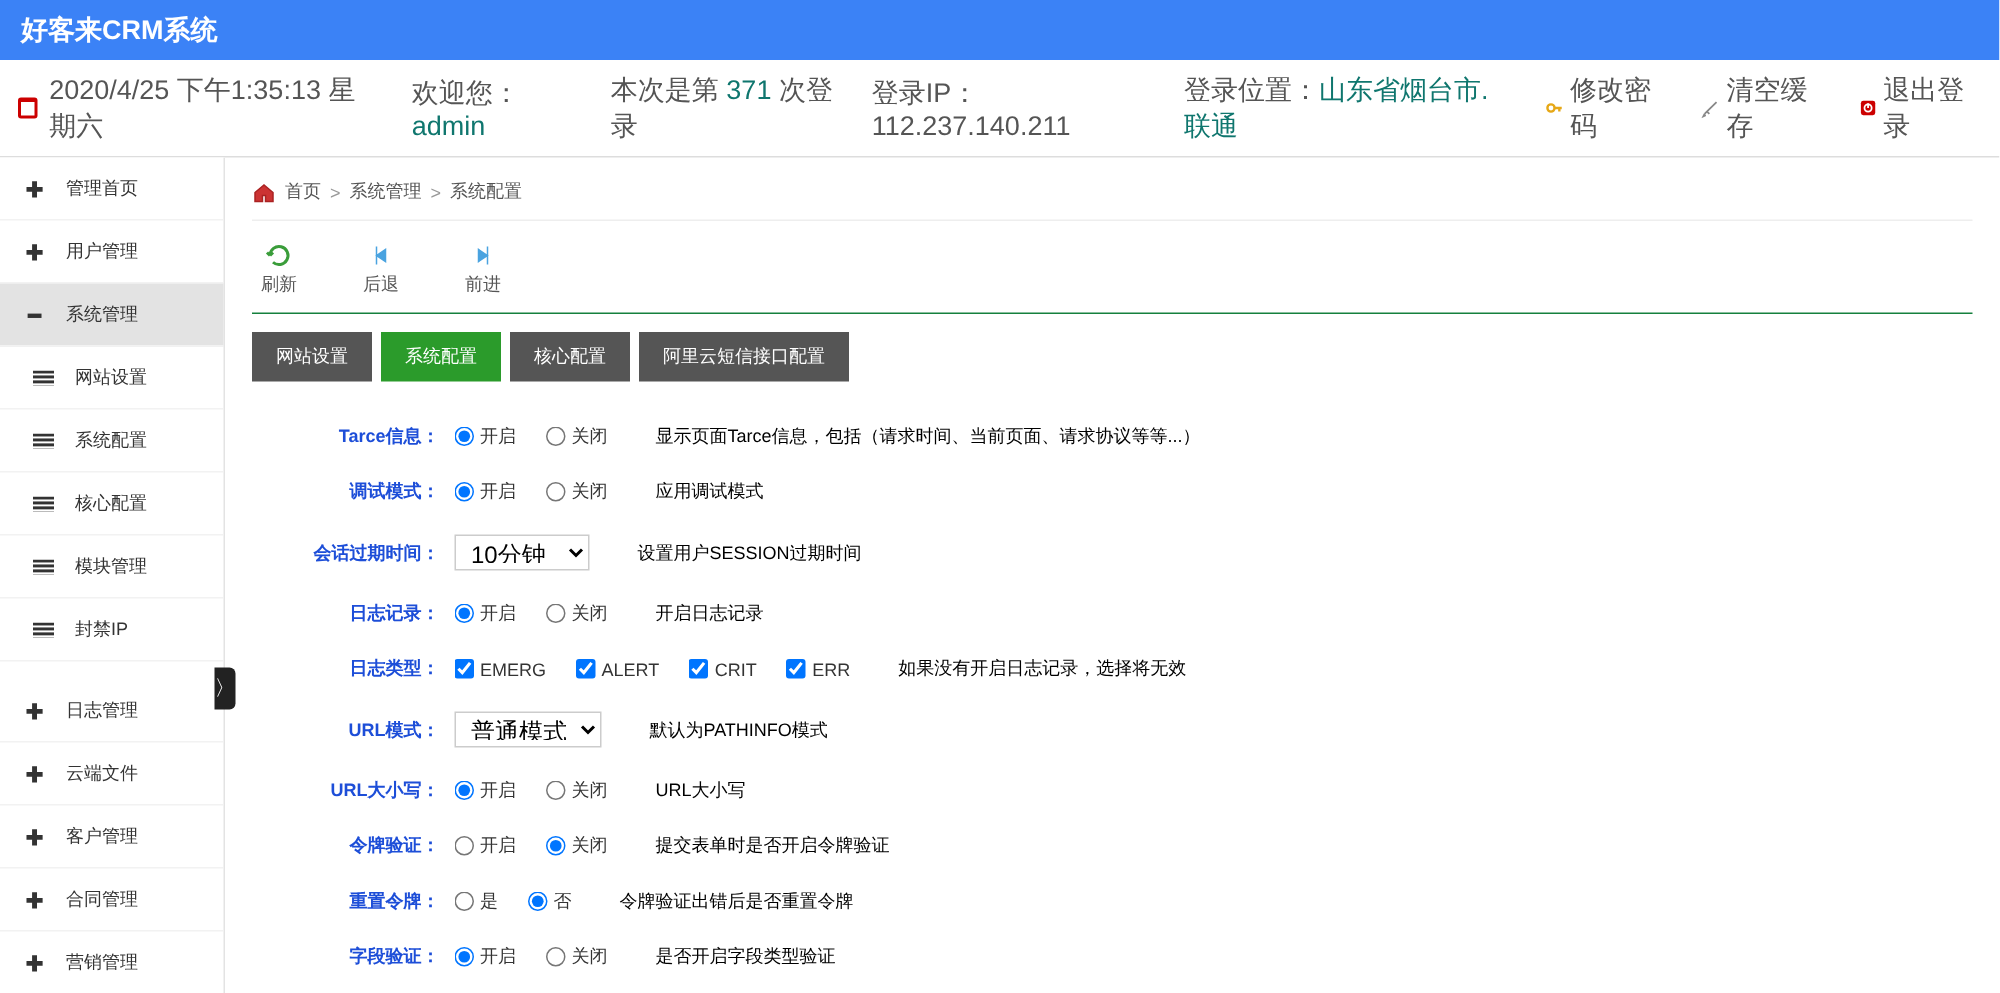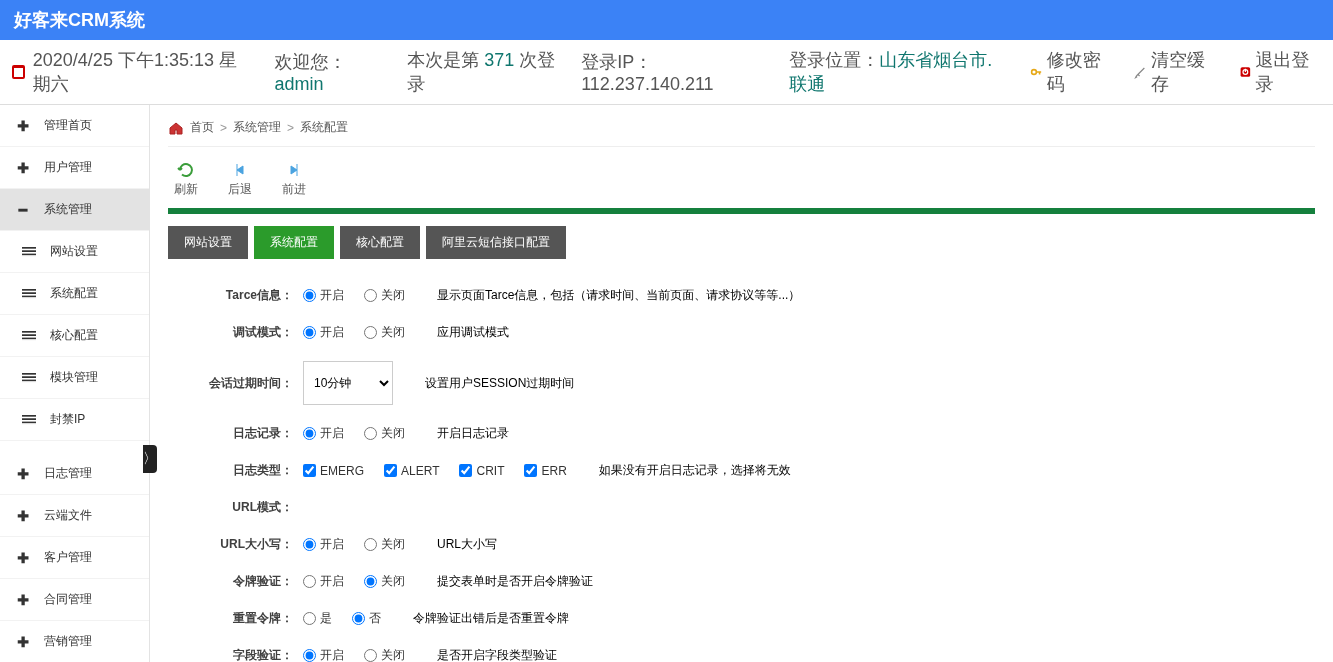--- a/index.html
+++ b/index.html
@@ -16,35 +16,35 @@
 .sidebar .item { display: flex; align-items: center; gap: 14px; padding: 12px 16px; cursor: pointer; color: #333; border-bottom: 1px solid #f2f2f2; }
 .sidebar .item.active { background: #e3e3e3; }
 .sidebar .item.sub { padding-left: 22px; }
 .sidebar .plus { width:14px; height:14px; display:inline-flex; align-items:center; justify-content:center; font-weight:bold; font-size:14px; }
 .sidebar .lines { width:14px; height:10px; display:inline-block; background: linear-gradient(#333 2px, transparent 2px) 0 0/100% 3.3px; }
 .collapse-handle { position:absolute; right:-8px; top:340px; width:14px; height:28px; background:#222; color:#fff; display:flex; align-items:center; justify-content:center; border-radius:0 4px 4px 0; cursor:pointer; font-size:14px; }
 .main { flex:1; padding: 14px 18px; overflow:auto; }
 .breadcrumb { display:flex; align-items:center; gap:6px; color:#555; padding-bottom: 10px; border-bottom:1px solid #eee; }
 .home-icon { width:16px; height:16px; display:inline-block; }
 .breadcrumb .sep { color:#999; }
-.toolbar { display:flex; gap:30px; padding:14px 6px 10px; border-bottom:6px solid #15803d; }
+.toolbar { display:flex; gap:44px; padding:14px 6px 10px; border-bottom:1px solid #15803d; }
 .toolbar .tbtn { text-align:center; cursor:pointer; font-size:12px; color:#555; }
 .toolbar .tbtn .ticon { width:18px; height:18px; margin:0 auto 2px; display:block; }
 .tabs { display:flex; gap:6px; margin-top:12px; }
 .tabs .tab { padding:8px 16px; background:#555; color:#fff; cursor:pointer; font-size:12px; }
 .tabs .tab.active { background:#2b9b2b; }
 .form { margin-top:18px; }
 .row { display:flex; align-items:center; padding:10px 0; }
-.row .lbl { width:135px; text-align:right; padding-right:10px; font-weight:bold; color:#404040; }
+.row .lbl { width:135px; text-align:right; padding-right:10px; font-weight:bold; color:#1d4ed8; }
 .row .ctrl { display:flex; align-items:center; gap:20px;justify-content:flex-end; }
 .row .desc { color:#000000; margin-left:12px; }
 .radio { display:flex; align-items:center; gap:4px; cursor:pointer; }
 .radio input { margin:0; }
 .cbox { display:flex; align-items:center; gap:4px; cursor:pointer; }
-select { padding:4px 6px; border:1px solid #ccc; background:#fff; font-size:12px; min-width:90px; height:44px; }
+select { padding:4px 6px; border:1px solid #ccc; background:#fff; font-size:16px; min-width:90px; height:24px; }
 .submit { background:#ff6a00; color:#fff; border:none; padding:8px 20px; font-size:13px; cursor:pointer; margin-top:12px; margin-left:18px; }
 </style>
 </head>
 <body>
 
 <div class="header">
   <span>好客来CRM系统</span>
 </div>
 
 <div class="infobar">
@@ -250,20 +250,24 @@
             </label>
             <label class="cbox">
               <input type="checkbox" checked="" style="">
               <span>ERR</span>
             </label>
             <span class="desc">如果没有开启日志记录，选择将无效</span>
           </div>
         </div>
         <div class="row">
           <div class="lbl">URL模式：</div>
+          <div class="ctrl">
+            <select><option>普通模式</option></select>
+            <span class="desc">默认为PATHINFO模式</span>
+          </div>
         </div>
         <div class="row">
           <div class="lbl">URL大小写：</div>
           <div class="ctrl">
             <label class="radio">
               <input type="radio" name="urlcase" checked="" style="">
               <span>开启</span>
             </label>
             <label class="radio">
               <input type="radio" name="urlcase" style="">

